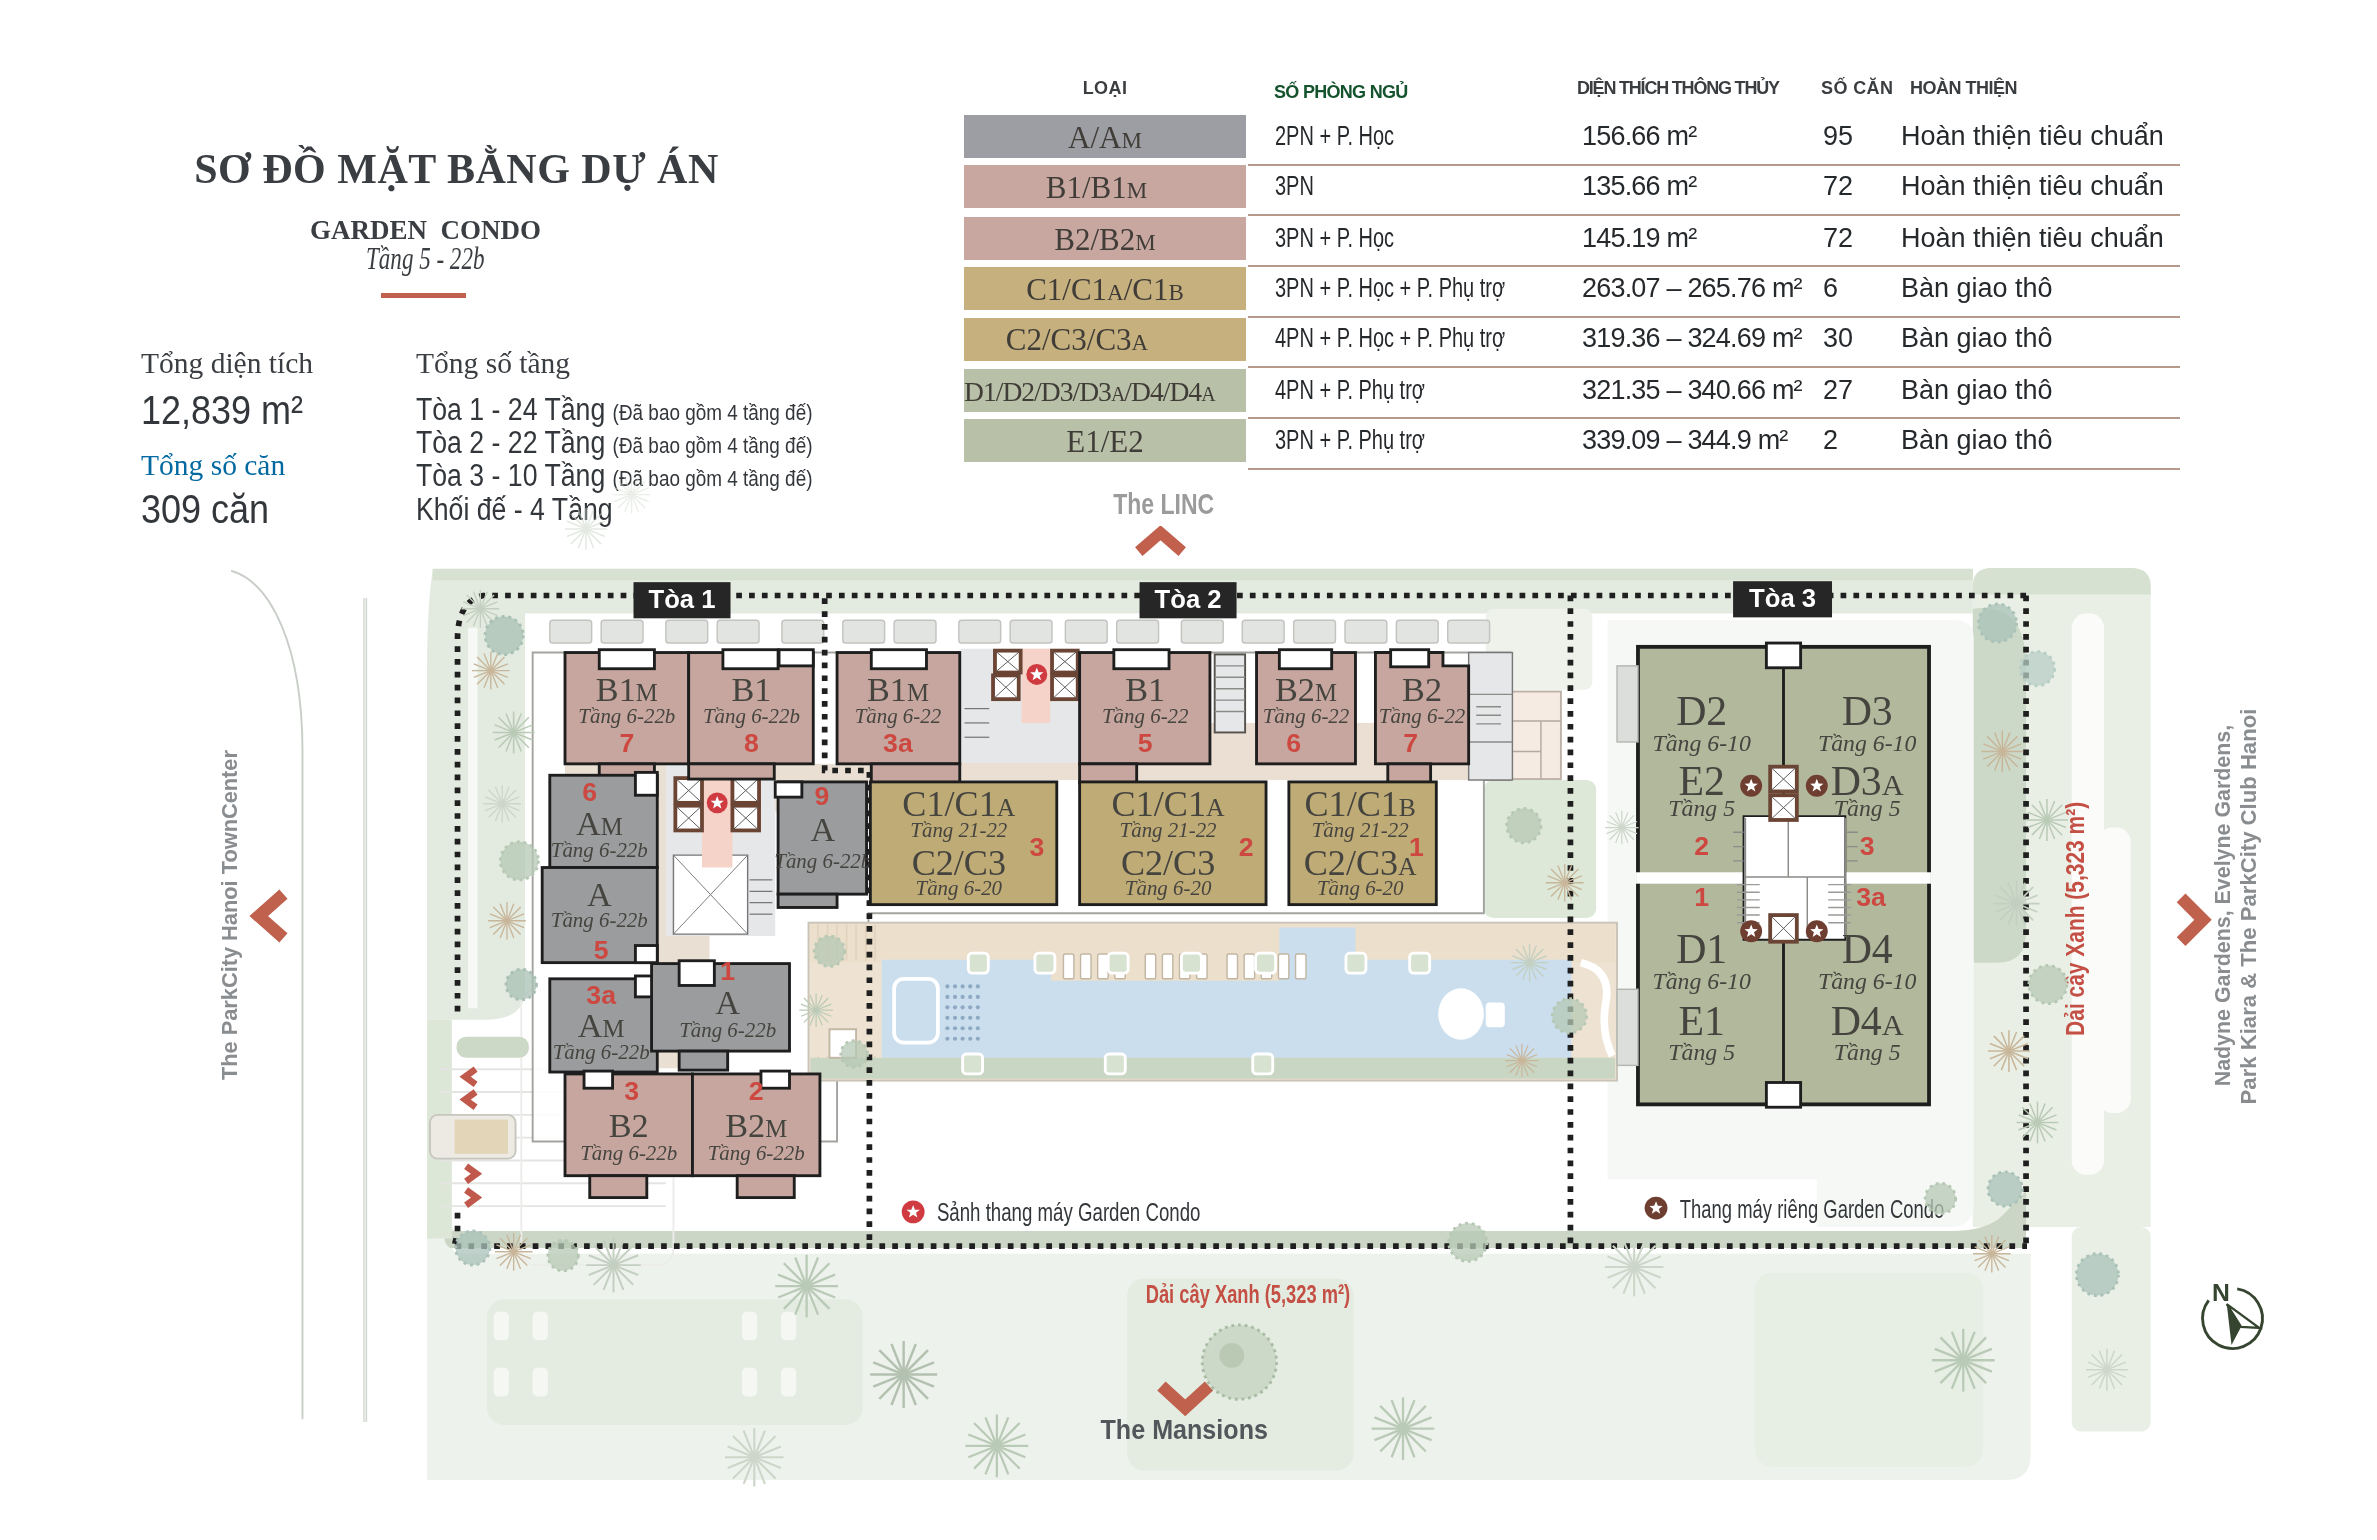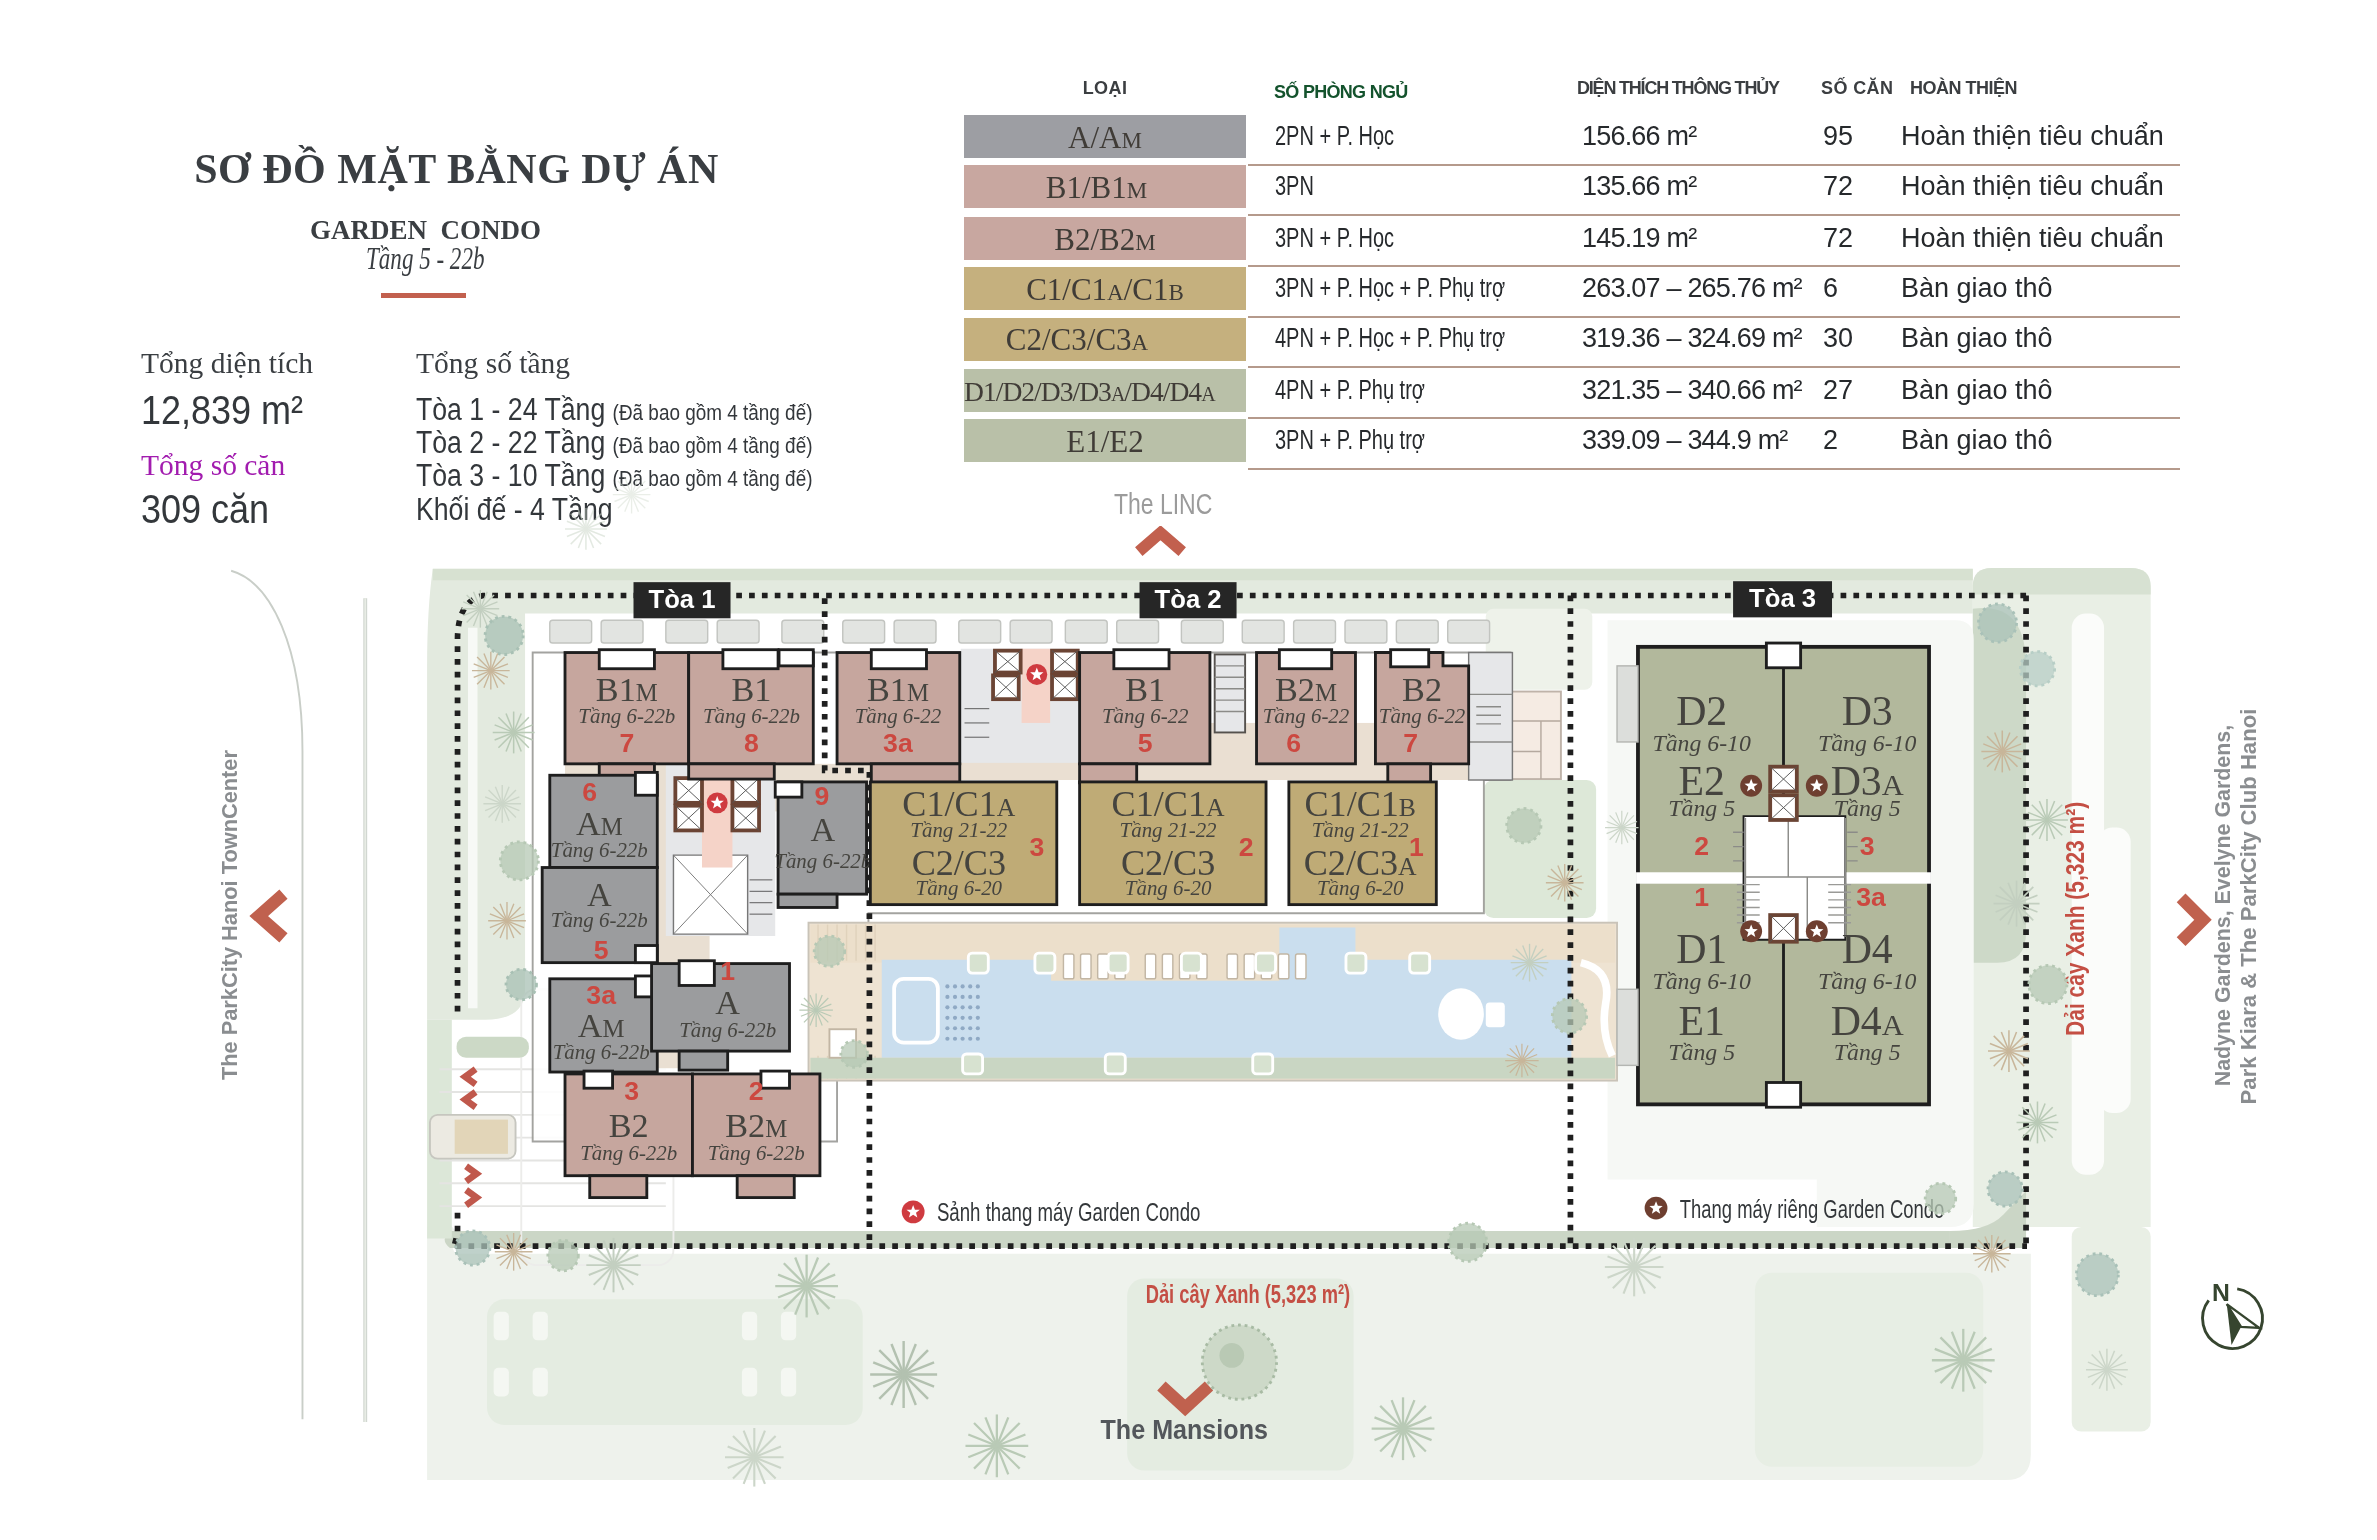--- a/index.html
+++ b/index.html
@@ -14,21 +14,21 @@
 <div class="abs ser" style="left:133px;top:215px;width:585px;text-align:center;font-size:27px;font-weight:bold;color:#3a3e42;letter-spacing:0px;">GARDEN&nbsp; CONDO</div>
 
 <div class="abs ser" style="left:133px;top:240px;width:585px;text-align:center;font-size:32px;font-style:italic;color:#3a3e42;"><span style="display:inline-block;transform:scaleX(0.72);transform-origin:50% 50%;">Tầng 5 - 22b</span></div>
 
 <div class="abs" style="left:381px;top:293px;width:85px;height:4.8px;background:#c2604e;"></div>
 
 <div class="abs ser" style="left:141px;top:347px;font-size:29.5px;color:#3a3e42;">Tổng diện tích</div>
 
 <div class="abs" style="left:141px;top:388px;font-size:40px;color:#33373b;"><span style="display:inline-block;transform:scaleX(0.9);transform-origin:0 50%;">12,839 m²</span></div>
 
-<div class="abs ser" style="left:141px;top:449px;font-size:29.5px;color:#a21caf;">Tổng số căn</div>
+<div class="abs ser" style="left:141px;top:449px;font-size:29.5px;color:#0369a1;">Tổng số căn</div>
 
 <div class="abs" style="left:141px;top:487px;font-size:40px;color:#33373b;"><span style="display:inline-block;transform:scaleX(0.9);transform-origin:0 50%;">309 căn</span></div>
 
 <div class="abs ser" style="left:416px;top:347px;font-size:29.5px;color:#3a3e42;">Tổng số tầng</div>
 
 <div class="abs" style="left:416px;top:392px;font-size:31px;color:#33373b;"><span style="display:inline-block;transform:scaleX(0.86);transform-origin:0 50%;white-space:nowrap;">Tòa 1 - 24 Tầng <span style="font-size:22px;">(Đã bao gồm 4 tầng đế)</span></span></div>
 
 <div class="abs" style="left:416px;top:425px;font-size:31px;color:#33373b;"><span style="display:inline-block;transform:scaleX(0.86);transform-origin:0 50%;white-space:nowrap;">Tòa 2 - 22 Tầng <span style="font-size:22px;">(Đã bao gồm 4 tầng đế)</span></span></div>
 
 <div class="abs" style="left:416px;top:458px;font-size:31px;color:#33373b;"><span style="display:inline-block;transform:scaleX(0.86);transform-origin:0 50%;white-space:nowrap;">Tòa 3 - 10 Tầng <span style="font-size:22px;">(Đã bao gồm 4 tầng đế)</span></span></div>
@@ -136,21 +136,21 @@
 <div class="abs" style="left:1275px;top:425px;font-size:27px;color:#26292c;"><span style="display:inline-block;transform:scaleX(0.74);transform-origin:0 50%;white-space:nowrap;">3PN + P. Phụ trợ</span></div>
 
 <div class="abs" style="left:1582px;letter-spacing:-0.8px;top:425px;font-size:27px;color:#26292c;">339.09 – 344.9 m²</div>
 
 <div class="abs" style="left:1823px;top:425px;font-size:27px;color:#26292c;">2</div>
 
 <div class="abs" style="left:1901px;top:425px;font-size:27px;color:#26292c;">Bàn giao thô</div>
 
 <div class="abs" style="left:1248px;top:468px;width:932px;height:1.9px;background:#b59a8c;"></div>
 
-<div class="abs" style="left:1021px;top:487px;width:285px;text-align:center;font-size:29.5px;font-weight:normal;color:#9b9b9b;"><span style="display:inline-block;transform:scaleX(0.78);transform-origin:50% 50%;">The LINC</span></div>
+<div class="abs" style="left:1021px;top:487px;width:285px;text-align:center;font-size:29.5px;font-weight:bold;color:#9b9b9b;"><span style="display:inline-block;transform:scaleX(0.78);transform-origin:50% 50%;">The LINC</span></div>
 
 <svg class="abs" style="left:1135px;top:526px;" width="51" height="29.5" viewBox="0 0 54 31">
 <path d="M4 27 L27 7 L50 27" fill="none" stroke="#c2604e" stroke-width="12"></path>
     </svg>
 <svg class="abs" style="left:0;top:0;" width="2378" height="1541" viewBox="0 0 2500 1620">
 <defs>
 <g id="star5">
           <path d="M0,-7.2 L1.9,-2.3 L7,-2.2 L3,1 L4.4,6 L0,3.1 L-4.4,6 L-3,1 L-7,-2.2 L-1.9,-2.3 Z" fill="#fff"></path>
         </g>
 <g id="tburst">

